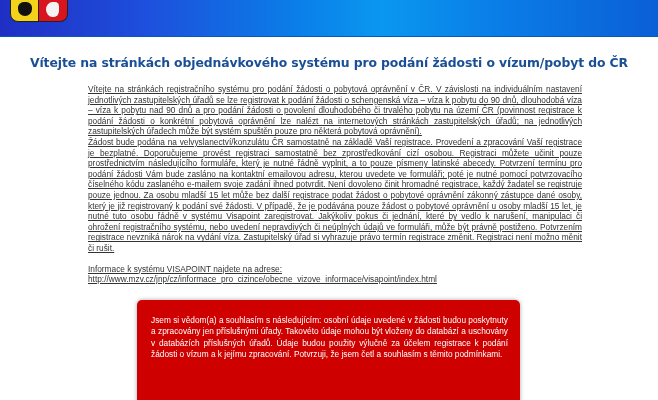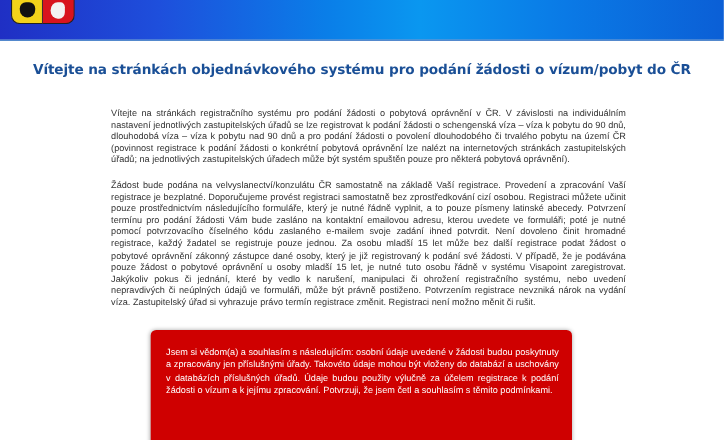--- a/index.html
+++ b/index.html
@@ -39,21 +39,21 @@
       position: absolute; left: 0; top: 55px; width: 658px; text-align: center;
       font-family: "DejaVu Sans", sans-serif;
       font-weight: bold; font-size: 12.4px; color: #1a4f96; margin: 0;
       letter-spacing: -0.1px;
     }
     .content {
       position: absolute; left: 88px; top: 84px; width: 494px;
       font-size: 8.3px; line-height: 10.6px; color: #333;
       text-align: justify;
     }
-    .content p { margin: 13px; }
+    .content p { margin: 0; text-decoration: underline; }
     .content .info { margin-top: 10px; text-align: left; }
     .warning {
       position: absolute; left: 137px; top: 300px; width: 383px; height: 110px;
       background: #cf0000; border-radius: 5px;
       box-shadow: 0 0 4px rgba(0,0,0,0.35);
       box-sizing: border-box; padding: 15px 12px 0 14px;
       color: #ffffff; font-size: 8.3px; line-height: 11.3px; text-align: justify;
     }
     .warning .w-title { font-weight: bold; display: block; }
   </style>
@@ -65,17 +65,21 @@
     <div class="q1"></div>
     <div class="q2"></div>
   </div>
 </div>
 
 <h1 class="title">Vítejte na stránkách objednávkového systému pro podání žádosti o vízum/pobyt do ČR</h1>
 
 <div class="content">
   <p>Vítejte na stránkách registračního systému pro podání žádosti o pobytová oprávnění v ČR. V závislosti na individuálním nastavení jednotlivých zastupitelských úřadů se lze registrovat k podání žádosti o schengenská víza – víza k pobytu do 90 dnů, dlouhodobá víza – víza k pobytu nad 90 dnů a pro podání žádosti o povolení dlouhodobého či trvalého pobytu na území ČR (povinnost registrace k podání žádosti o konkrétní pobytová oprávnění lze nalézt na internetových stránkách zastupitelských úřadů; na jednotlivých zastupitelských úřadech může být systém spuštěn pouze pro některá pobytová oprávnění).</p>
   <p>Žádost bude podána na velvyslanectví/konzulátu ČR samostatně na základě Vaší registrace. Provedení a zpracování Vaší registrace je bezplatné. Doporučujeme provést registraci samostatně bez zprostředkování cizí osobou. Registraci můžete učinit pouze prostřednictvím následujícího formuláře, který je nutné řádně vyplnit, a to pouze písmeny latinské abecedy. Potvrzení termínu pro podání žádosti Vám bude zasláno na kontaktní emailovou adresu, kterou uvedete ve formuláři; poté je nutné pomocí potvrzovacího číselného kódu zaslaného e-mailem svoje zadání ihned potvrdit. Není dovoleno činit hromadné registrace, každý žadatel se registruje pouze jednou. Za osobu mladší 15 let může bez další registrace podat žádost o pobytové oprávnění zákonný zástupce dané osoby, který je již registrovaný k podání své žádosti. V případě, že je podávána pouze žádost o pobytové oprávnění u osoby mladší 15 let, je nutné tuto osobu řádně v systému Visapoint zaregistrovat. Jakýkoliv pokus či jednání, které by vedlo k narušení, manipulaci či ohrožení registračního systému, nebo uvedení nepravdivých či neúplných údajů ve formuláři, může být právně postiženo. Potvrzením registrace nevzniká nárok na vydání víza. Zastupitelský úřad si vyhrazuje právo termín registrace změnit. Registraci není možno měnit či rušit.</p>
+  <p class="info">
+    <span>Informace k systému VISAPOINT najdete na adrese:</span><br>
+    <span>http://www.mzv.cz/jnp/cz/informace_pro_cizince/obecne_vizove_informace/visapoint/index.html</span>
+  </p>
 </div>
 
 <div class="warning">
   <span>Jsem si vědom(a) a souhlasím s následujícím: osobní údaje uvedené v žádosti budou poskytnuty a zpracovány jen příslušnými úřady. Takovéto údaje mohou být vloženy do databází a uschovány v databázích příslušných úřadů. Údaje budou použity výlučně za účelem registrace k podání žádosti o vízum a k jejímu zpracování. Potvrzuji, že jsem četl a souhlasím s těmito podmínkami.</span>
 </div>
 
 </body></html>

